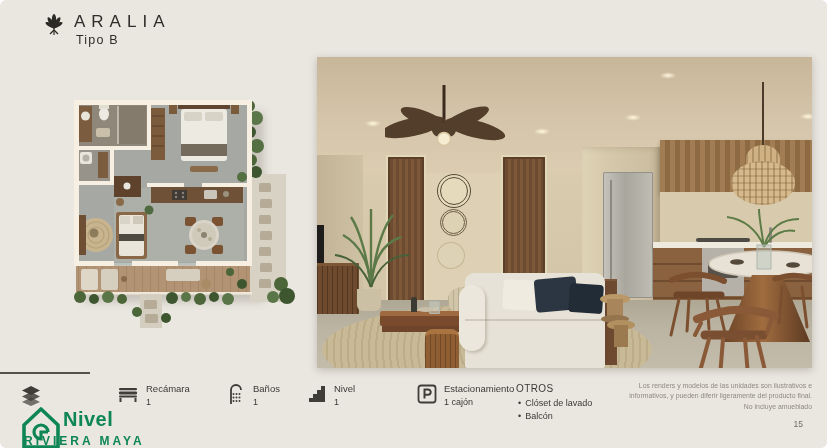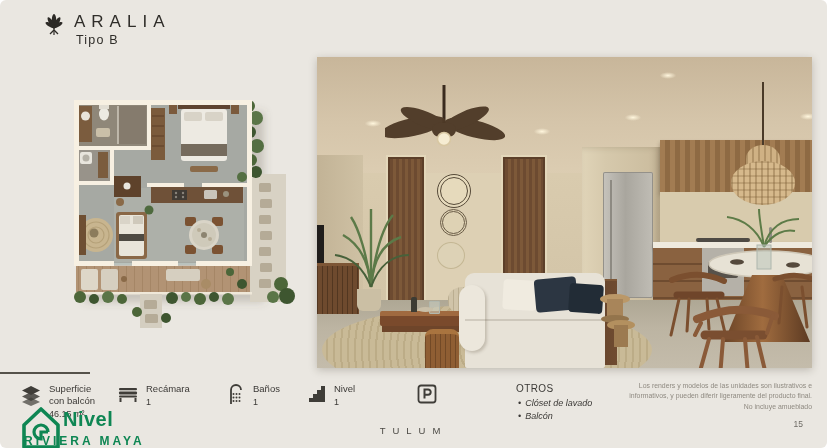--- a/index.html
+++ b/index.html
@@ -64,21 +64,21 @@
 
   
   .rule{position:absolute;left:0;top:372px;width:90px;height:2px;background:#55524a;}
   .spec{position:absolute;top:383px;display:flex;gap:7px;align-items:flex-start;}
   .spec svg{flex:0 0 auto;margin-top:1px;}
   .spec-label{font-size:9.5px;line-height:1.25;color:#3b3936;white-space:pre-line;}
   .spec-value{font-size:9px;color:#3b3936;margin-top:2px;}
   .otros{position:absolute;left:516px;top:383px;}
   .otros-title{font-size:10px;color:#3b3936;letter-spacing:.4px;}
   .otros ul{margin:3px 0 0 2px;padding:0;list-style:none;}
-  .otros li{font-size:9px;color:#3b3936;line-height:1.45;font-style:italic;}
+  .otros li{font-size:9px;color:#3b3936;line-height:1.45;}
   .otros li::before{content:"•";margin-right:4px;color:#3b3936;}
   .tulum{position:absolute;left:0;top:425px;width:827px;text-align:center;font-size:9.5px;letter-spacing:7px;color:#4c4a45;}
   .disclaimer{position:absolute;right:15px;top:381px;width:320px;text-align:right;font-size:6.9px;line-height:1.5;color:#8f8a81;}
   .pageno{position:absolute;right:24px;top:419px;font-size:8.5px;color:#6f6c66;}
 
   
   .wm-house{position:absolute;left:20px;top:404px;}
   .wm-name{position:absolute;left:63px;top:408px;font-size:20px;font-weight:bold;color:#0e8653;letter-spacing:.5px;}
   .wm-tagline{position:absolute;left:24px;top:434px;font-size:12px;font-weight:bold;letter-spacing:3px;color:#0e8653;}
 </style>
@@ -409,25 +409,20 @@
   <div class="rule"></div>
 
   <div class="spec" style="left:20px;">
     <svg width="22" height="22" viewBox="0 0 22 22">
       <g fill="#3f3d38">
         <path d="M11,2 L20,6.5 L11,11 L2,6.5 Z"></path>
         <path d="M11,8 L20,12.5 L11,17 L2,12.5 Z" opacity=".85"></path>
         <path d="M11,13.5 L20,18 L11,22 L2,18 Z" opacity=".7"></path>
       </g>
     </svg>
-    <div class="spec-text">
-      <div class="spec-label">Superficie
-con balcón</div>
-      <div class="spec-value">46.15 m²</div>
-    </div>
   </div>
 
   <div class="spec" style="left:117px;">
     <svg width="22" height="20" viewBox="0 0 22 20">
       <g fill="#3f3d38">
         <rect x="2" y="4" width="18" height="2.2" rx="1"></rect>
         <rect x="2" y="7.5" width="18" height="3" rx="1"></rect>
         <rect x="2" y="11.5" width="18" height="2" rx="1"></rect>
         <rect x="2.5" y="14" width="2" height="4"></rect>
           <rect x="17.5" y="14" width="2" height="4"></rect>
@@ -468,37 +463,40 @@
       <div class="spec-label">Nivel</div>
       <div class="spec-value">1</div>
     </div>
   </div>
 
   <div class="spec" style="left:417px;">
     <svg width="20" height="20" viewBox="0 0 20 20">
       <rect x="1.5" y="1.5" width="17" height="17" rx="2.5" fill="none" stroke="#3f3d38" stroke-width="1.8"></rect>
       <path d="M7.5,14.5 V5.5 h3.6 a2.6,2.6 0 0 1 0,5.2 H7.5" fill="none" stroke="#3f3d38" stroke-width="2"></path>
     </svg>
+    <div class="spec-text">
+      <div class="spec-label">Estacionamiento</div>
+      <div class="spec-value">1 cajón</div>
+    </div>
   </div>
 
   <div class="otros">
     <div class="otros-title">OTROS</div>
     <ul>
       <li>Clóset de lavado</li>
       <li>Balcón</li>
     </ul>
   </div>
 
   <div class="disclaimer">
     <div>Los renders y modelos de las unidades son ilustrativos e</div>
     <div>informativos, y pueden diferir ligeramente del producto final.</div>
     <div>No incluye amueblado</div>
   </div>
 
-  <div class="tulum">TULUM</div>
   <div class="pageno">15</div>
 
   <svg class="wm-house" width="42" height="44" viewBox="0 0 42 44">
     <path d="M4,21 L21,5 L38,21 V43 H4 Z" fill="none" stroke="#0e8653" stroke-width="3.6" stroke-linejoin="round"></path>
     <path d="M28,28 a7,7 0 1 0 -7,7 v-7 h7" fill="none" stroke="#0e8653" stroke-width="3.2"></path>
   </svg>
   <div class="wm-name">Nivel</div>
   <div class="wm-tagline">RIVIERA MAYA</div>
 
 </div>

